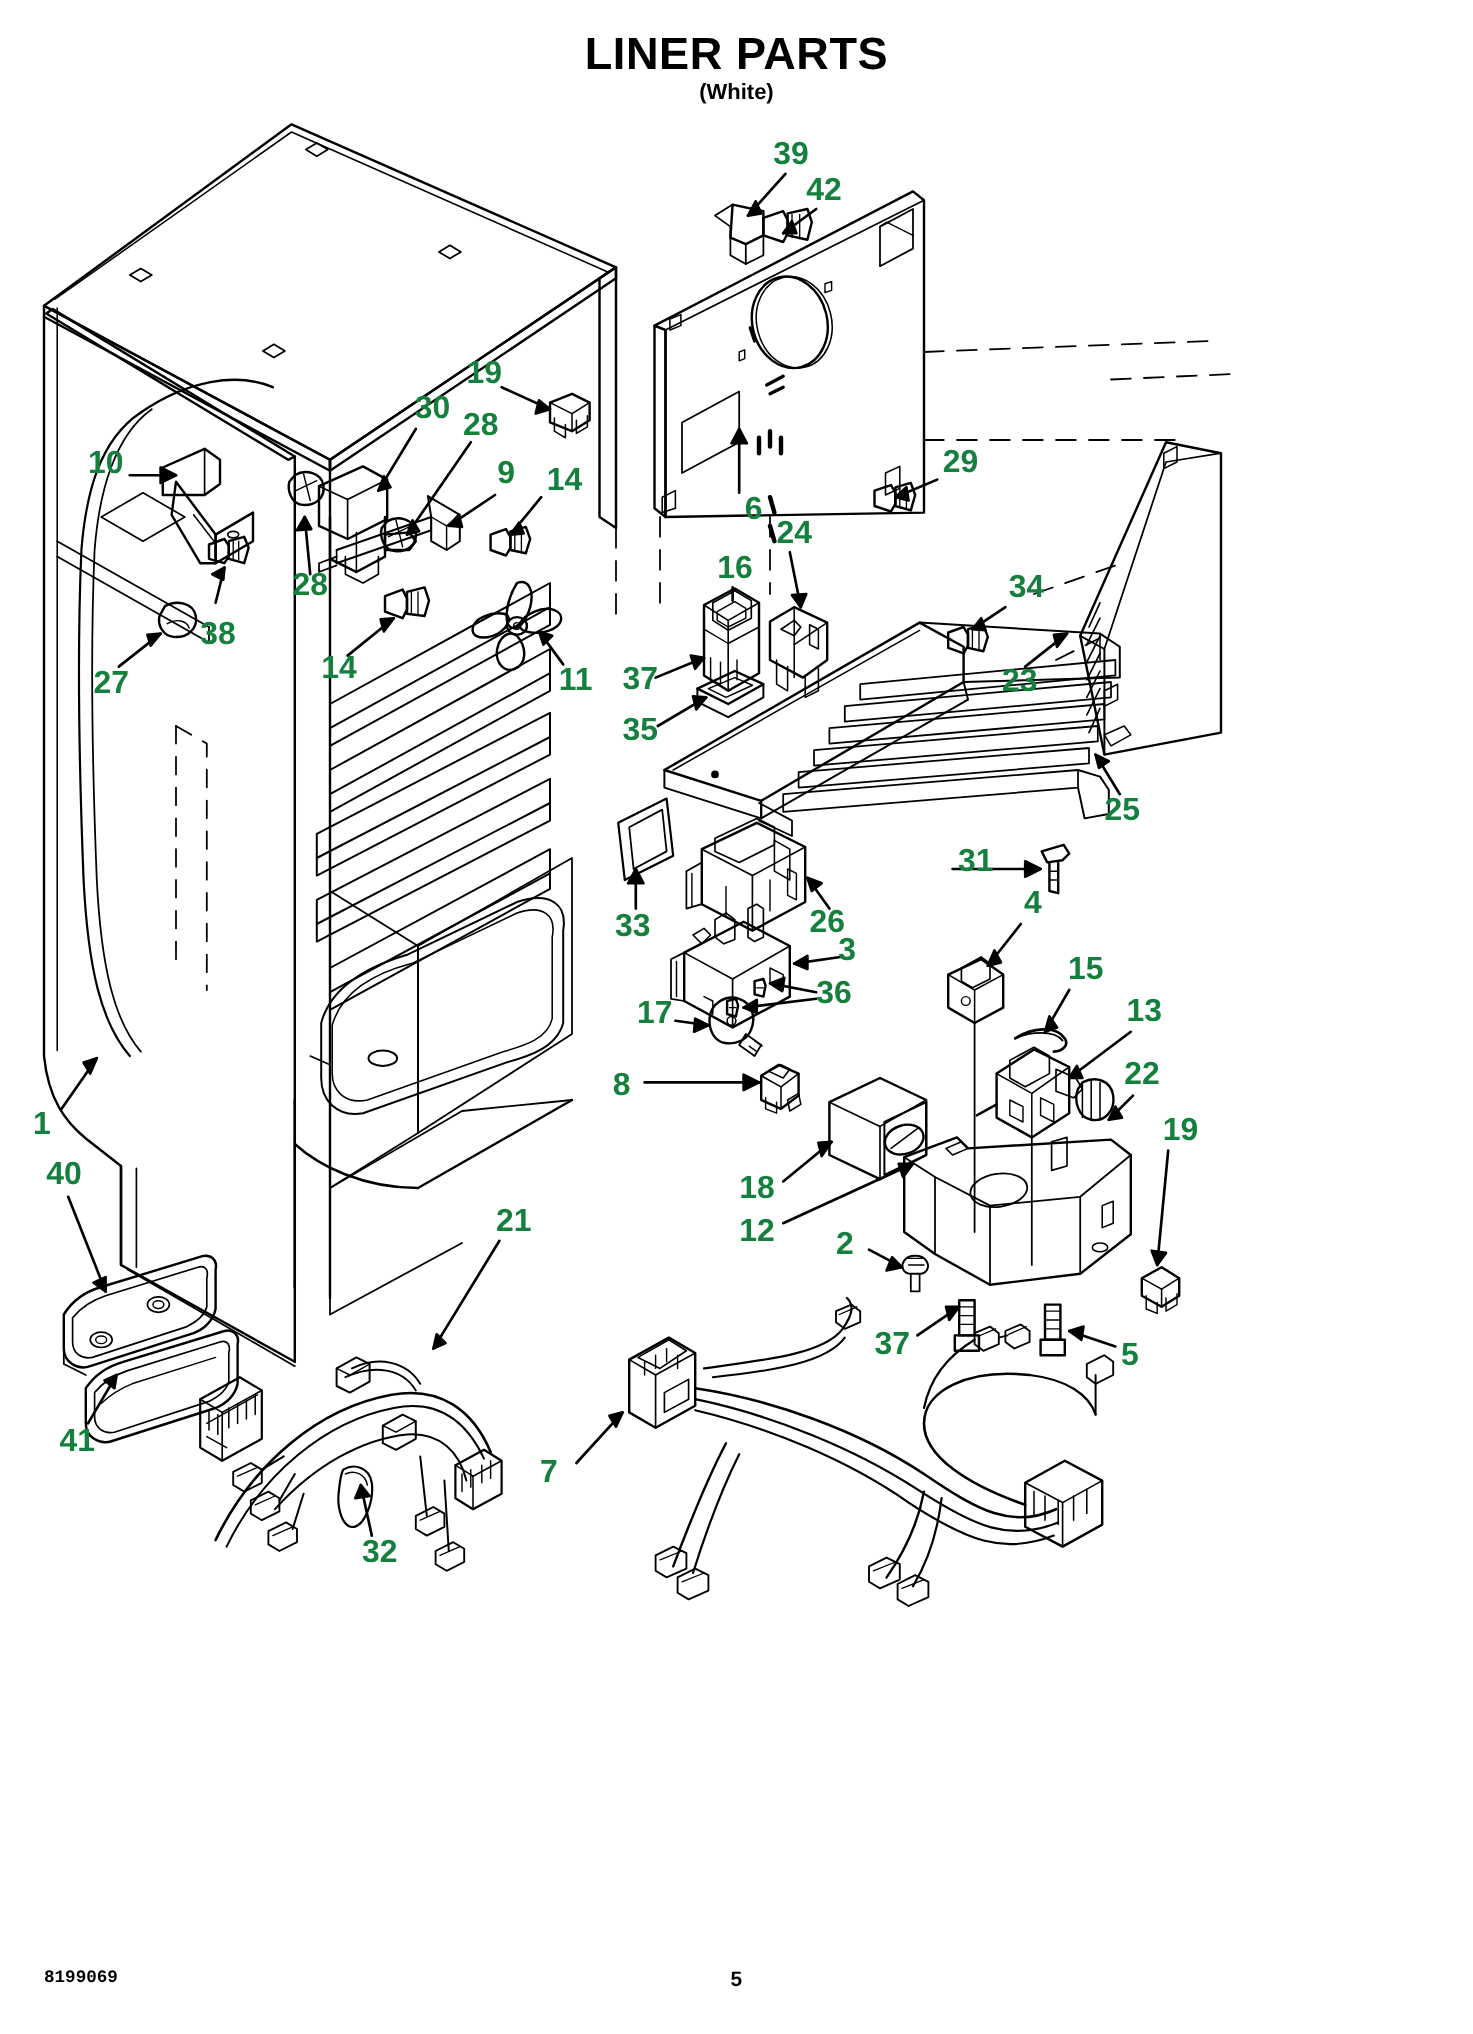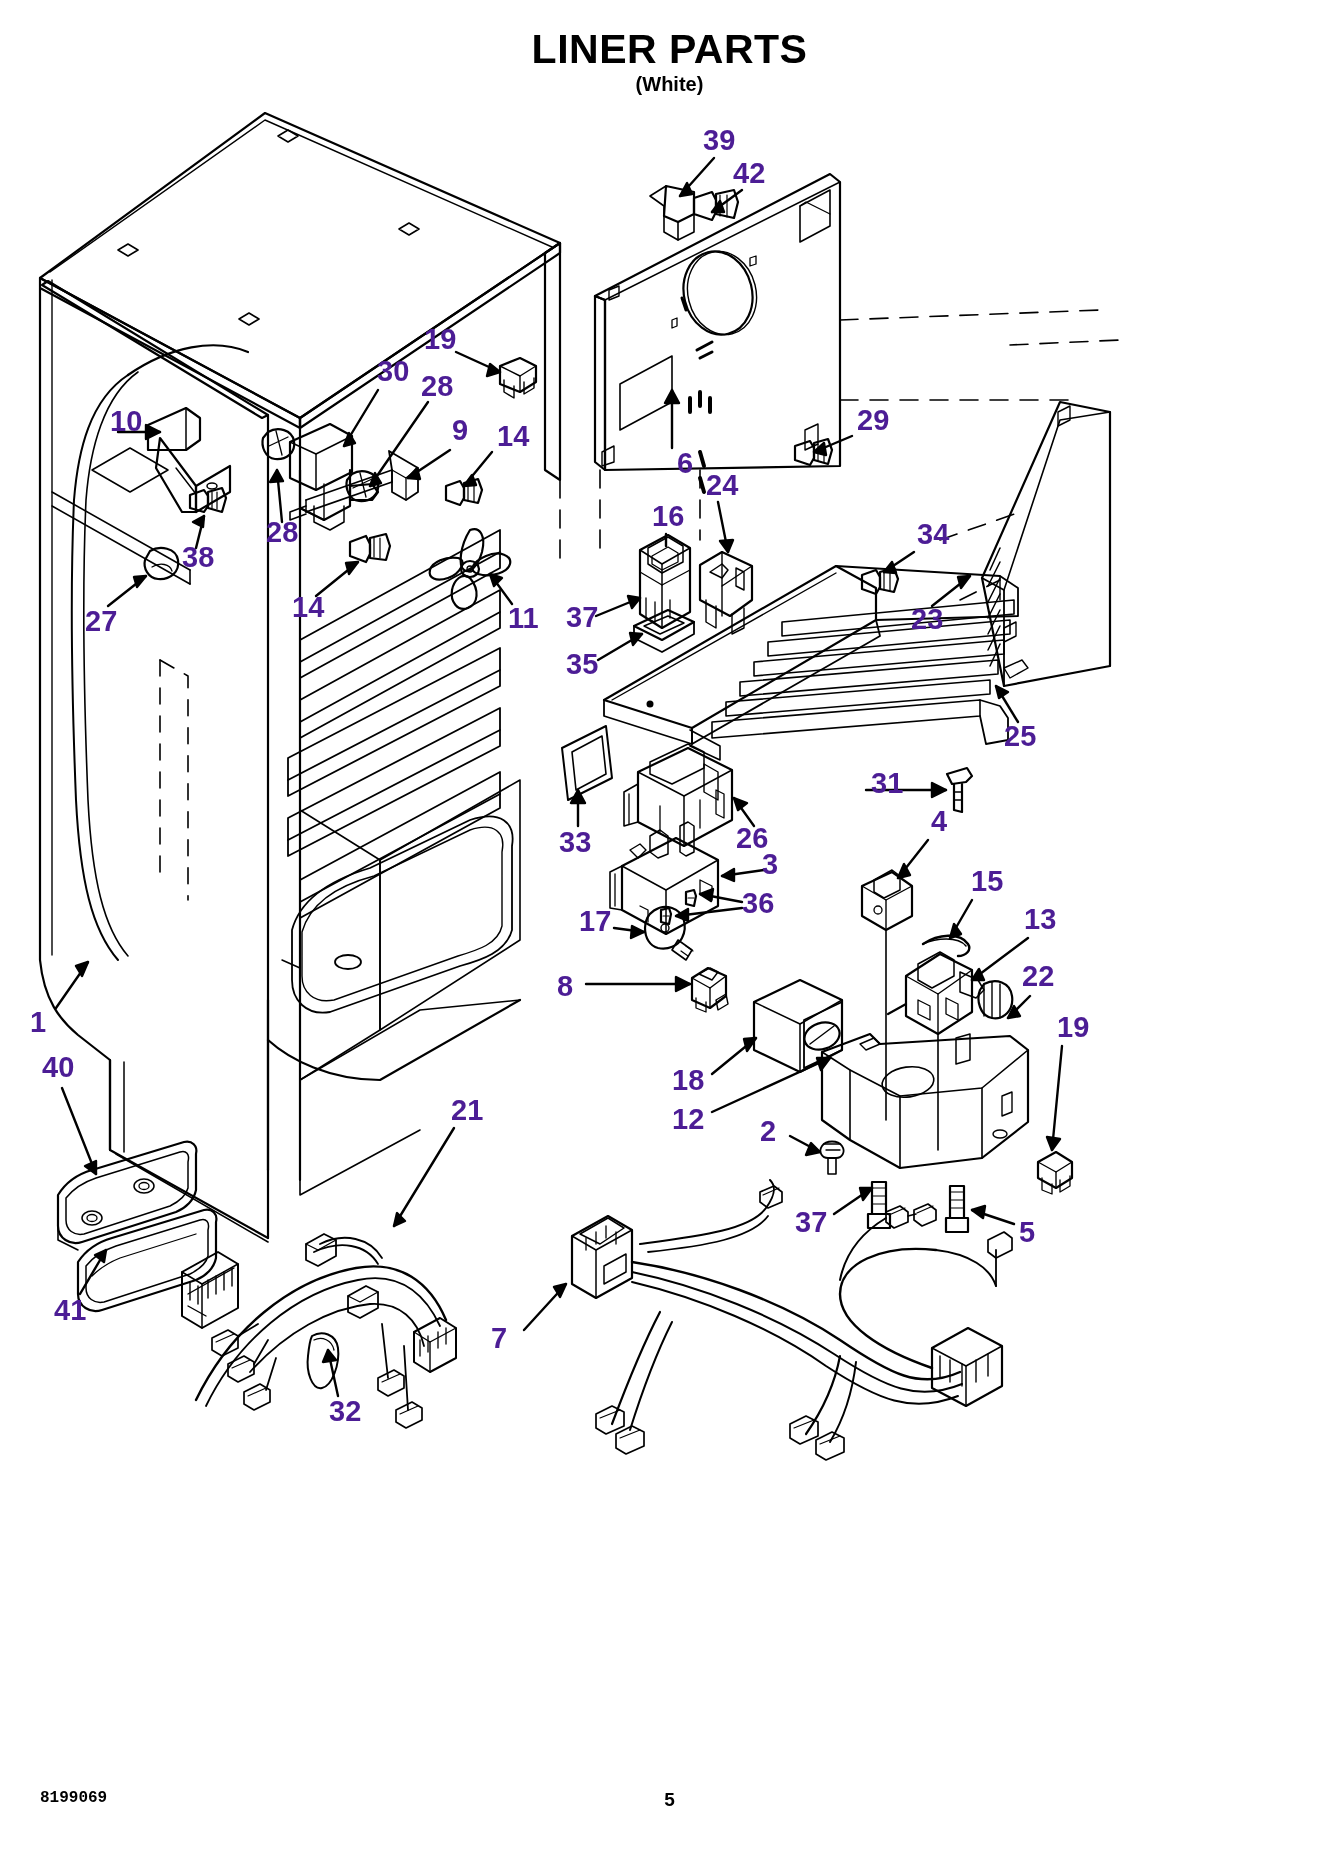--- a/index.html
+++ b/index.html
@@ -57,21 +57,21 @@
     display: block;
   }
   
   .callout {
     position: absolute;
     font-size: 29px;
     font-weight: bold;
     font-family: "Liberation Sans", sans-serif;
     line-height: 1;
     white-space: nowrap;
-    color: #4c1d95;
+    color: #15803d;
   }
   
   #footer {
     position: absolute;
     left: 0;
     bottom: 36px;
     width: 1339px;
     height: 24px;
   }
   #footer-left {
@@ -763,21 +763,21 @@
 
   <div class="callout" style="left:30px;   top:1008px;">1</div>
   <div class="callout" style="left:760px;  top:1117px;">2</div>
   <div class="callout" style="left:762px;  top:850px;">3</div>
   <div class="callout" style="left:931px;  top:807px;">4</div>
   <div class="callout" style="left:1019px; top:1218px;">5</div>
   <div class="callout" style="left:677px;  top:449px;">6</div>
   <div class="callout" style="left:491px;  top:1324px;">7</div>
   <div class="callout" style="left:557px;  top:972px;">8</div>
   <div class="callout" style="left:452px;  top:416px;">9</div>
-  <div class="callout" style="left:80px;   top:407px;margin-left:30px;">10</div>
+  <div class="callout" style="left:80px;   top:407px;">10</div>
   <div class="callout" style="left:508px;  top:604px;">11</div>
   <div class="callout" style="left:672px;  top:1105px;">12</div>
   <div class="callout" style="left:1024px; top:905px;">13</div>
   <div class="callout" style="left:497px;  top:422px;">14</div>
   <div class="callout" style="left:292px;  top:593px;">14</div>
   <div class="callout" style="left:971px;  top:867px;">15</div>
   <div class="callout" style="left:652px;  top:502px;">16</div>
   <div class="callout" style="left:579px;  top:907px;">17</div>
   <div class="callout" style="left:672px;  top:1066px;">18</div>
   <div class="callout" style="left:424px;  top:325px;">19</div>
@@ -793,21 +793,21 @@
   <div class="callout" style="left:266px;  top:518px;">28</div>
   <div class="callout" style="left:857px;  top:406px;">29</div>
   <div class="callout" style="left:377px;  top:357px;">30</div>
   <div class="callout" style="left:871px;  top:769px;">31</div>
   <div class="callout" style="left:329px;  top:1397px;">32</div>
   <div class="callout" style="left:559px;  top:828px;">33</div>
   <div class="callout" style="left:917px;  top:520px;">34</div>
   <div class="callout" style="left:566px;  top:650px;">35</div>
   <div class="callout" style="left:742px;  top:889px;">36</div>
   <div class="callout" style="left:795px;  top:1208px;">37</div>
-  <div class="callout" style="left:182px;  top:543px;">38</div>
+  <div class="callout" style="left:182px;  top:562px;">38</div>
   <div class="callout" style="left:703px;  top:126px;">39</div>
   <div class="callout" style="left:42px;   top:1053px;">40</div>
   <div class="callout" style="left:54px;   top:1296px;">41</div>
   <div class="callout" style="left:733px;  top:159px;">42</div>
   <div class="callout" style="left:566px;  top:603px;">37</div>
 
   <div id="footer">
     <div id="footer-left">8199069</div>
     <div id="footer-center">5</div>
   </div>

